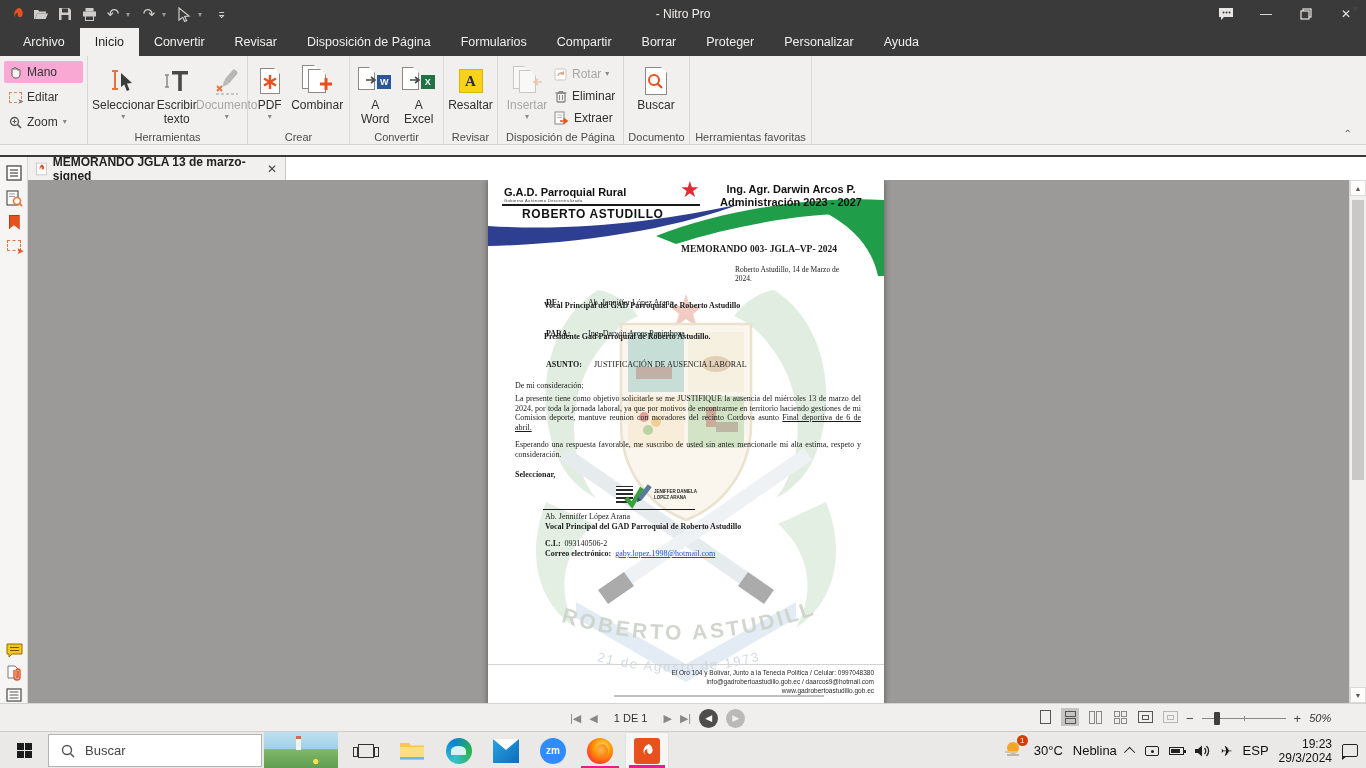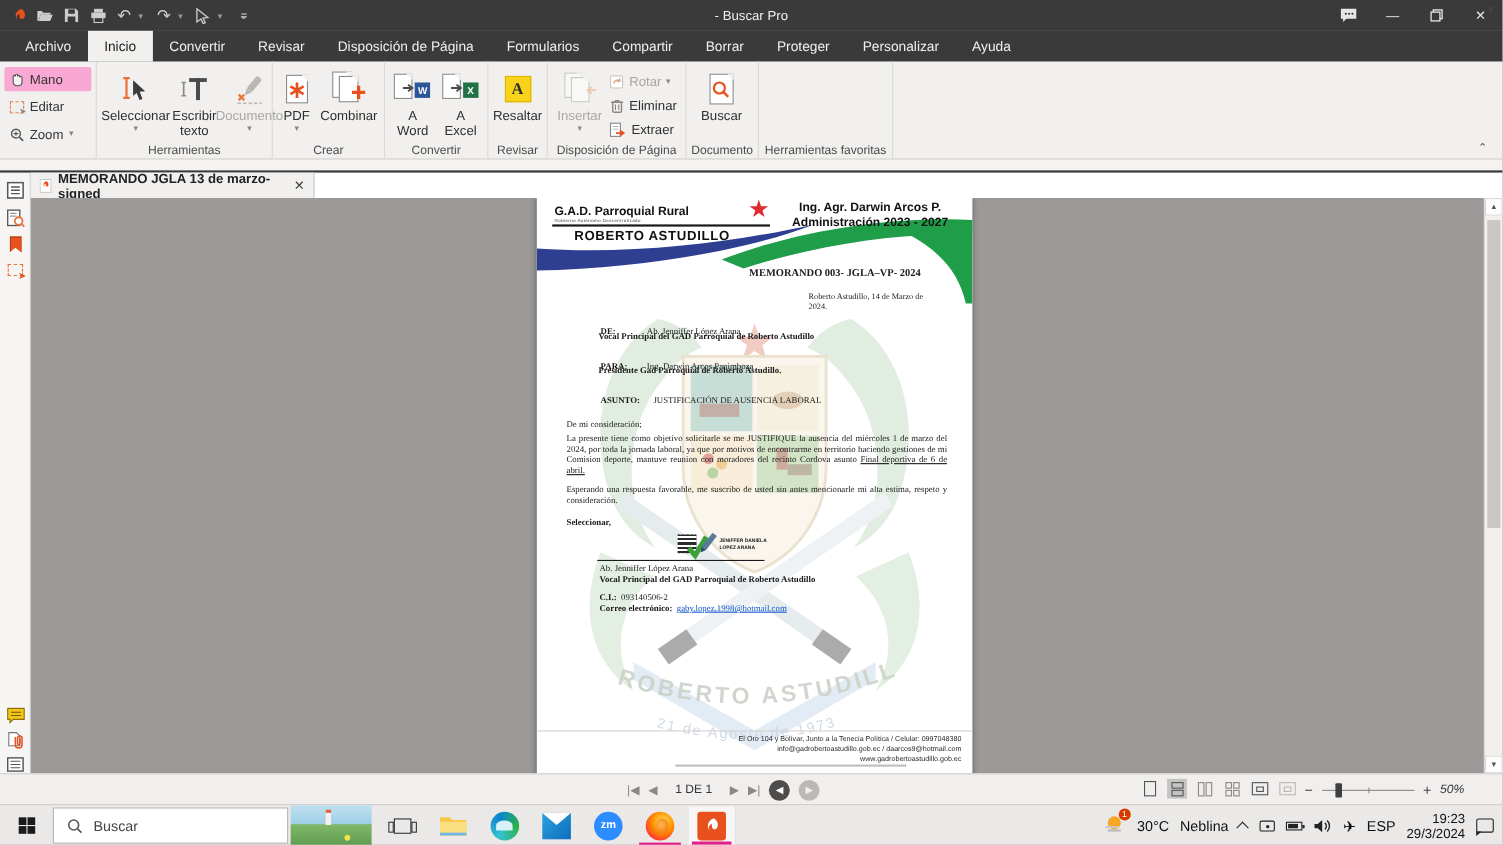--- a/index.html
+++ b/index.html
@@ -151,21 +151,21 @@
       <span class="tb-ico" style="font-size:15px;">↷</span>
       <span class="tb-caret">▾</span>
       <span class="tb-ico">
         <svg width="14" height="15" viewBox="0 0 14 15">
             <path d="M1 1 L11 9 L6.6 9.4 L8.6 13.6 L6.6 14.4 L4.7 10.3 L1 13 Z" fill="none" stroke="#cfcdcb" stroke-width="1.2"></path>
           </svg>
       </span>
       <span class="tb-caret">▾</span>
       <span class="tb-ico" style="font-size:10px; letter-spacing:0;">⌄<span style="margin-left:-7px;">=</span></span>
     </div>
-    <div class="tb-title">- Buscar Pro</div>
+    <div class="tb-title">- Nitro Pro</div>
     <div class="tb-right">
       <span class="winbtn">
         <svg width="16" height="14" viewBox="0 0 16 14">
             <path d="M1 1 h14 v9 H6 L3 13 v-3 H1 Z" fill="#e8e6e4"></path>
             <circle cx="5.5" cy="5.5" r="1" fill="#3a3a3a"></circle>
             <circle cx="8.5" cy="5.5" r="1" fill="#3a3a3a"></circle>
             <circle cx="11.5" cy="5.5" r="1" fill="#3a3a3a"></circle>
           </svg>
       </span>
       <span class="winbtn">—</span>
@@ -529,21 +529,21 @@
       <div class="abs" style="left:56px;top:152px;font-weight:bold;font-size:8px;">Presidente Gad Parroquial de Roberto Astudillo.</div>
 
       <div class="abs" style="left:58px;top:173px;">
         <span class="flabel" style="width:44px;">ASUNTO:</span>
         <span class="fval">JUSTIFICACIÓN DE AUSENCIA LABORAL</span>
       </div>
 
       <div class="abs doc-p" style="left:27px;top:201px;width:346px;">De mi consideración;</div>
 
       <div class="abs doc-p" style="left:27px;top:214px;width:346px;">
-        <span>La presente tiene como objetivo solicitarle se me JUSTIFIQUE la ausencia del miércoles 1 de marzo del 2024, por toda la jornada laboral, ya que por motivos de encontrarme en territorio haciendo gestiones de mi Comision deporte, mantuve reunion con moradores del recinto Cordova asunto </span><span class="u">Final deportiva de 6 de abril.</span>
+        <span>La presente tiene como objetivo solicitarle se me JUSTIFIQUE la ausencia del miércoles 13 de marzo del 2024, por toda la jornada laboral, ya que por motivos de encontrarme en territorio haciendo gestiones de mi Comision deporte, mantuve reunion con moradores del recinto Cordova asunto </span><span class="u">Final deportiva de 6 de abril.</span>
       </div>
 
       <div class="abs doc-p" style="left:27px;top:260px;width:346px;">Esperando una respuesta favorable, me suscribo de usted sin antes mencionarle mi alta estima, respeto y consideración.</div>
 
       <div class="abs" style="left:27px;top:290px;font-weight:bold;font-size:8px;">Seleccionar,</div>
 
       <div class="abs" style="left:128px;top:306px;width:110px;height:22px;">
         <span class="abs" style="left:0;top:0;width:17px;height:17px;background:repeating-linear-gradient(0deg,#2a2a2a 0 2px,#fff 2px 4px),repeating-linear-gradient(90deg,#2a2a2a 0 2px,rgba(255,255,255,.6) 2px 4px);"></span>
         <svg class="abs" style="left:6px;top:-2px;" width="34" height="26" viewBox="0 0 34 26">
           <polyline points="4,14 10,21 20,4" fill="none" stroke="#3aa13a" stroke-width="4.5"></polyline>

